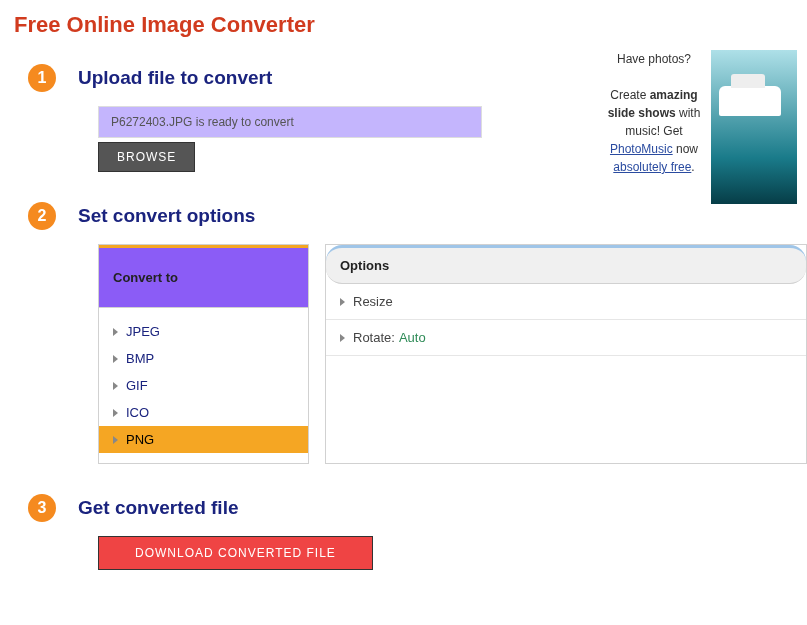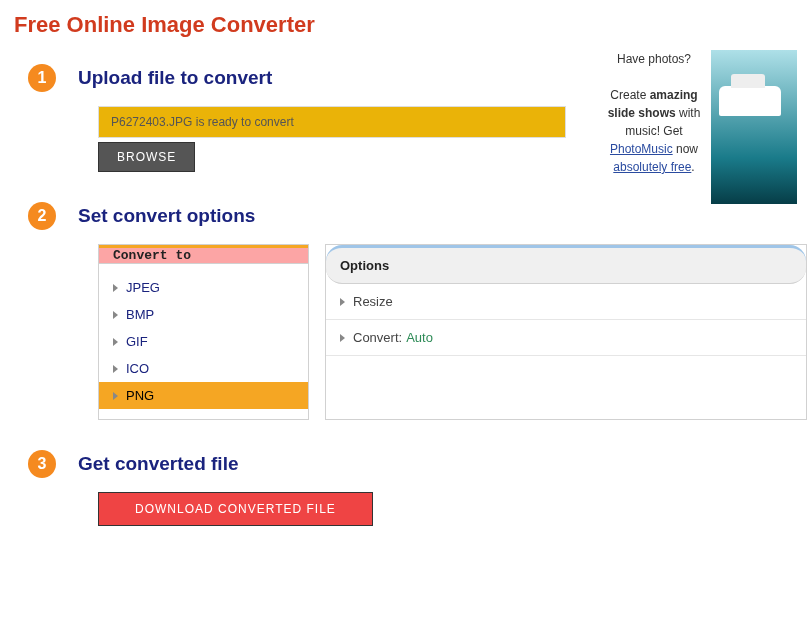--- a/index.html
+++ b/index.html
@@ -4,32 +4,32 @@
 <style>
 * { box-sizing: border-box; margin: 0; padding: 0; }
 body { font-family: Arial, Helvetica, sans-serif; font-size: 13px; color: #333; background: #fff; width: 807px; }
 .page { padding: 12px 0 20px 14px; position: relative; }
 h1.page-title { color: #d13b1e; font-size: 22px; font-weight: bold; margin-bottom: 26px; }
 .step { margin-bottom: 30px; position: relative; }
 .step-head { display: flex; align-items: center; margin-bottom: 14px; }
 .step-num { width: 28px; height: 28px; border-radius: 50%; background: #f58a1f; color: #fff; font-weight: bold; font-size: 16px; display: flex; align-items: center; justify-content: center; margin-left: 14px; margin-right: 22px; }
 .step-title { color: #1a237e; font-size: 19px; font-weight: bold; }
 .step-body { margin-left: 84px; }
-.file-ready { background: #eab308; border: 1px solid #ddd; padding: 8px 12px; color: #555; width: 468px; font-size: 12px; }
+.file-ready { background: #c4b5fd; border: 1px solid #ddd; padding: 8px 12px; color: #555; width: 384px; font-size: 12px; }
 .browse-btn { background: #555; color: #fff; border: 1px solid #333; padding: 7px 18px; font-size: 12px; letter-spacing: 1px; cursor: pointer; margin-top: 4px; }
 .download-btn { background: #ef4444; color: #fff; border: 1px solid #333; padding: 9px 36px; font-size: 12px; letter-spacing: 1px; cursor: pointer; }
 .promo { position: absolute; right: 0; top: 50px; width: 210px; display: flex; align-items: flex-start; }
 .promo-text { width: 114px; text-align: center; font-size: 12px; color: #333; line-height: 1.5; }
 .promo-text a { color: #2a4ba0; text-decoration: underline; }
 .promo-img { width: 86px; height: 154px; background: linear-gradient(180deg,#aee0e8 0%,#1a7b8a 70%,#063d47 100%); position: relative; overflow: hidden; }
 .boat { position: absolute; top: 36px; left: 8px; width: 62px; height: 30px; background: #fff; border-radius: 6px 6px 2px 2px; }
 .boat:after { content:''; position:absolute; top:-12px; left:12px; width:34px; height:14px; background:#eee; border-radius:3px 3px 0 0; }
 .options-wrap { display: flex; gap: 16px; }
 .convert-panel { width: 211px; border: 1px solid #d1d1d1; background: #fff; }
-.panel-head { background: #fca5a5; border-top: 3px solid #f5a623; border-bottom: 1px solid #d1d1d1; padding: 0 14px; font-weight: bold; color: #222; font-family: Liberation Mono, monospace; }
+.panel-head { background: #8b5cf6; border-top: 3px solid #f5a623; border-bottom: 1px solid #d1d1d1; padding: 22px 14px; font-weight: bold; color: #222; }
 .fmt-list { list-style: none; padding: 10px 0; }
 .fmt-list li { padding: 6px 14px; color: #1a237e; cursor: pointer; display: flex; align-items: center; }
 .fmt-list li.selected { background: #f5a623; color: #000000; }
 .fmt-arrow { display: inline-block; width: 0; height: 0; border-top: 4px solid transparent; border-bottom: 4px solid transparent; border-left: 5px solid #888; margin-right: 8px; }
 .options-panel { flex: 1; border: 1px solid #d1d1d1; background: #fff; min-width: 0; }
 .opt-head { background: #f0f0f0; border-top: 3px solid #9fc5e8; border-bottom: 1px solid #d1d1d1; padding: 10px 14px; font-weight: bold; color: #222; border-radius: 16px; }
 .opt-list { list-style: none; }
 .opt-list li { padding: 10px 14px; border-bottom: 1px solid #e6e6e6; color: #444; display: flex; align-items: center; }
 .opt-arrow { display: inline-block; width: 0; height: 0; border-top: 4px solid transparent; border-bottom: 4px solid transparent; border-left: 5px solid #888; margin-right: 8px; }
 .opt-val { color: #2e8b57; margin-left: 4px; }
@@ -95,21 +95,21 @@
         </div>
         <div class="options-panel">
           <div class="opt-head">Options</div>
           <ul class="opt-list" id="opt-list">
               <li>
                 <span class="opt-arrow"></span>
                 <span>Resize</span>
               </li>
               <li>
                 <span class="opt-arrow"></span>
-                <span>Convert:</span>
+                <span>Rotate:</span>
                 <span class="opt-val"> Auto</span>
               </li>
             </ul>
         </div>
       </div>
     </div>
   </div>
 
   <div class="step">
     <div class="step-head">

